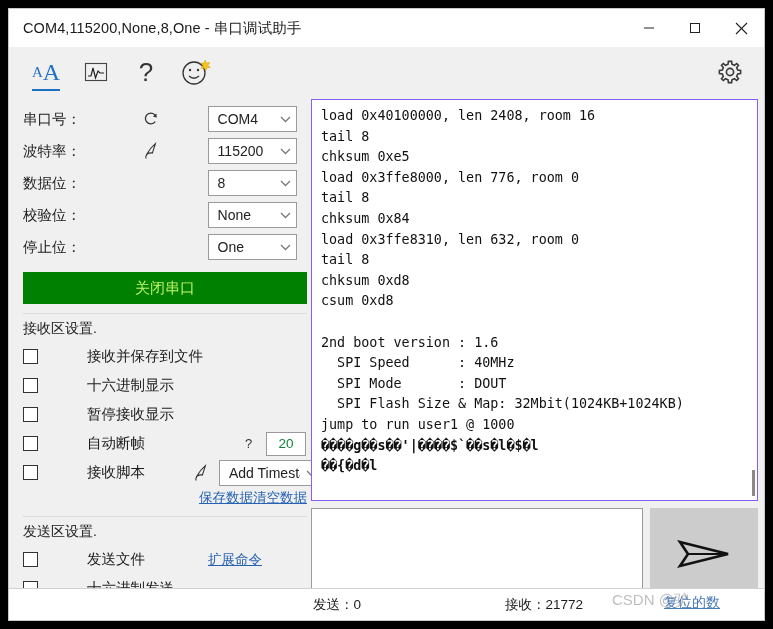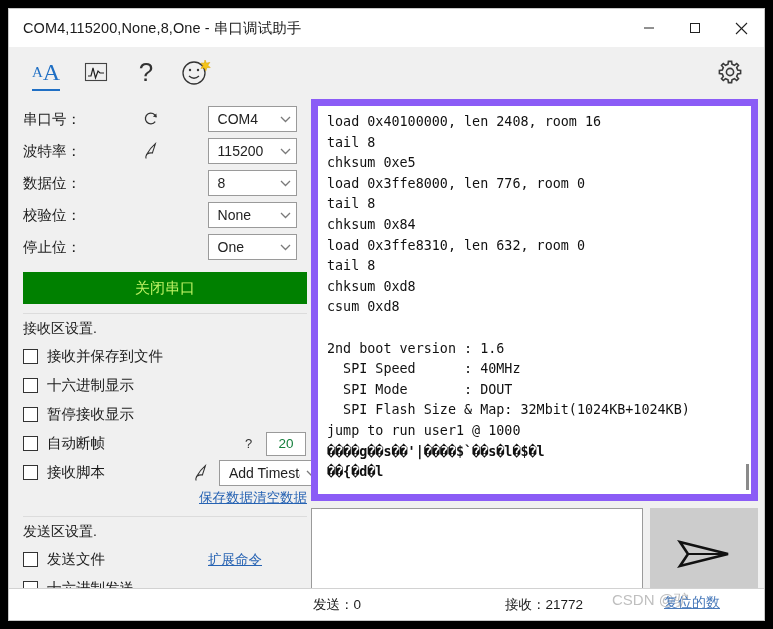--- a/index.html
+++ b/index.html
@@ -145,20 +145,21 @@
 
   .sect-title {
     font-size: 14px; color: #1b1b1b;
     margin-bottom: 4px;
   }
 
   .cb-row {
     display: flex; align-items: center;
     height: 29px;
     position: relative;
+    gap: 40px;
   }
   .cb {
     width: 15px; height: 15px;
     border: 1px solid #333;
     background: #fff;
     margin-right: 9px;
     box-sizing: border-box;
     flex: none;
   }
   .cb-label {
@@ -198,21 +199,21 @@
   .link-right {
     position: absolute; left: 185px;
     font-size: 13.5px; color: #2763b3;
     text-decoration: underline;
   }
 
   
   .recv-box {
     height: 402px;
     background: #fff;
-    border: 7px solid #8b5cf6;
+    border: 1px solid #8b5cf6;
     box-sizing: border-box;
     padding: 6px 12px 0 9px;
     overflow: hidden;
     position: relative;
   }
   .recv-text {
     font-family: "DejaVu Sans Mono", "Liberation Mono", monospace;
     font-size: 13.4px;
     line-height: 20.6px;
     color: #111;

